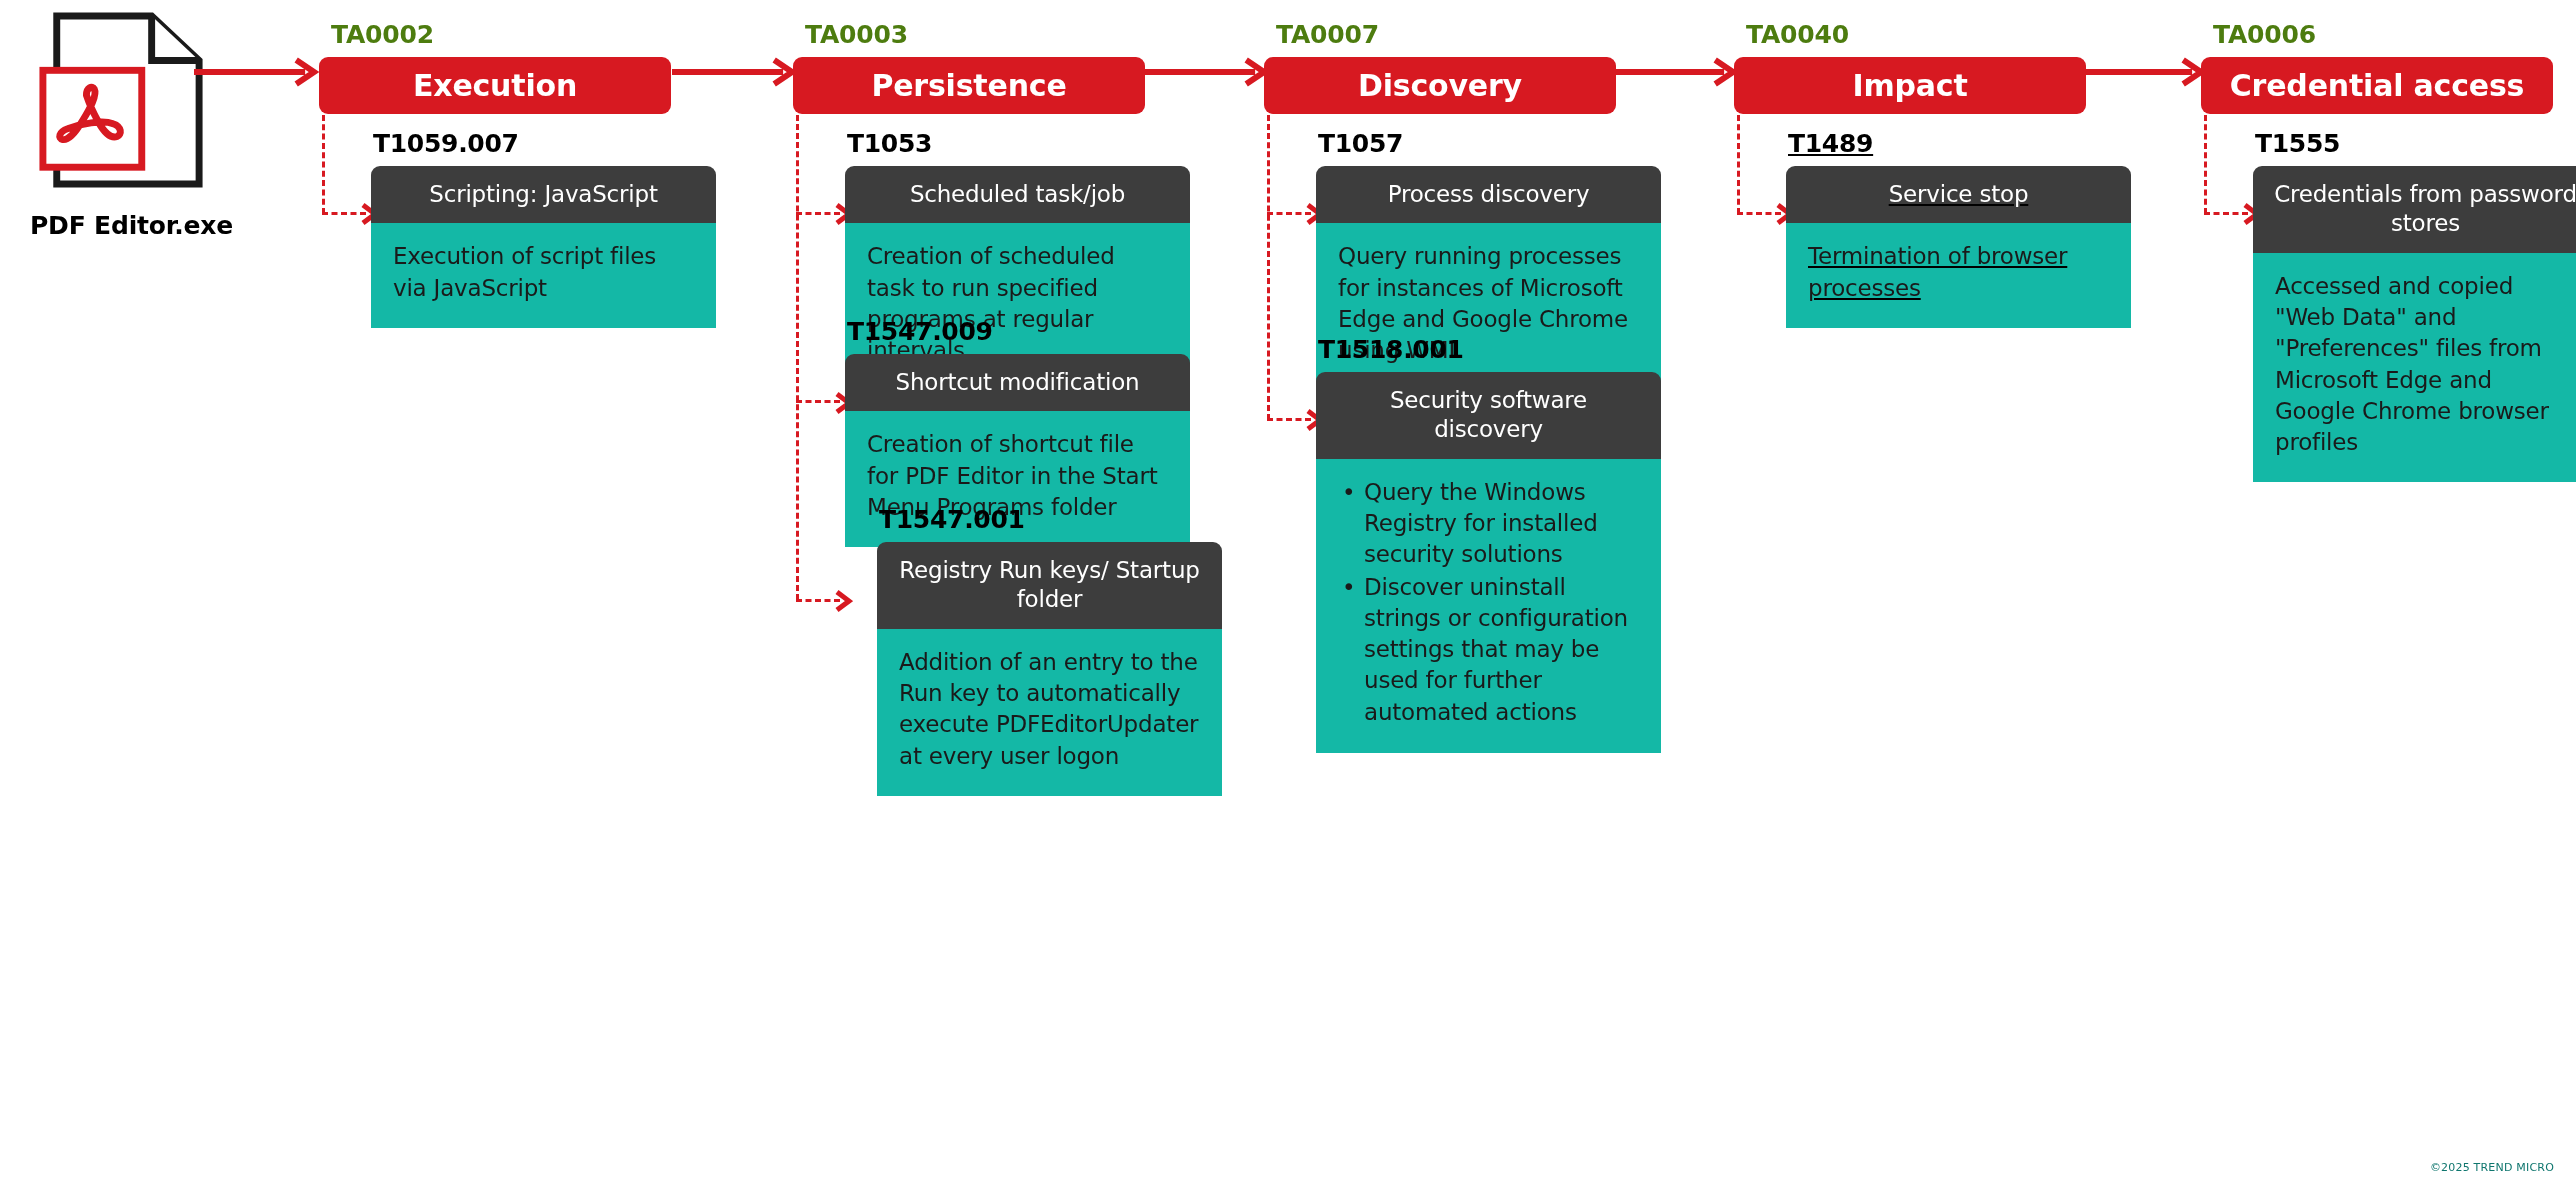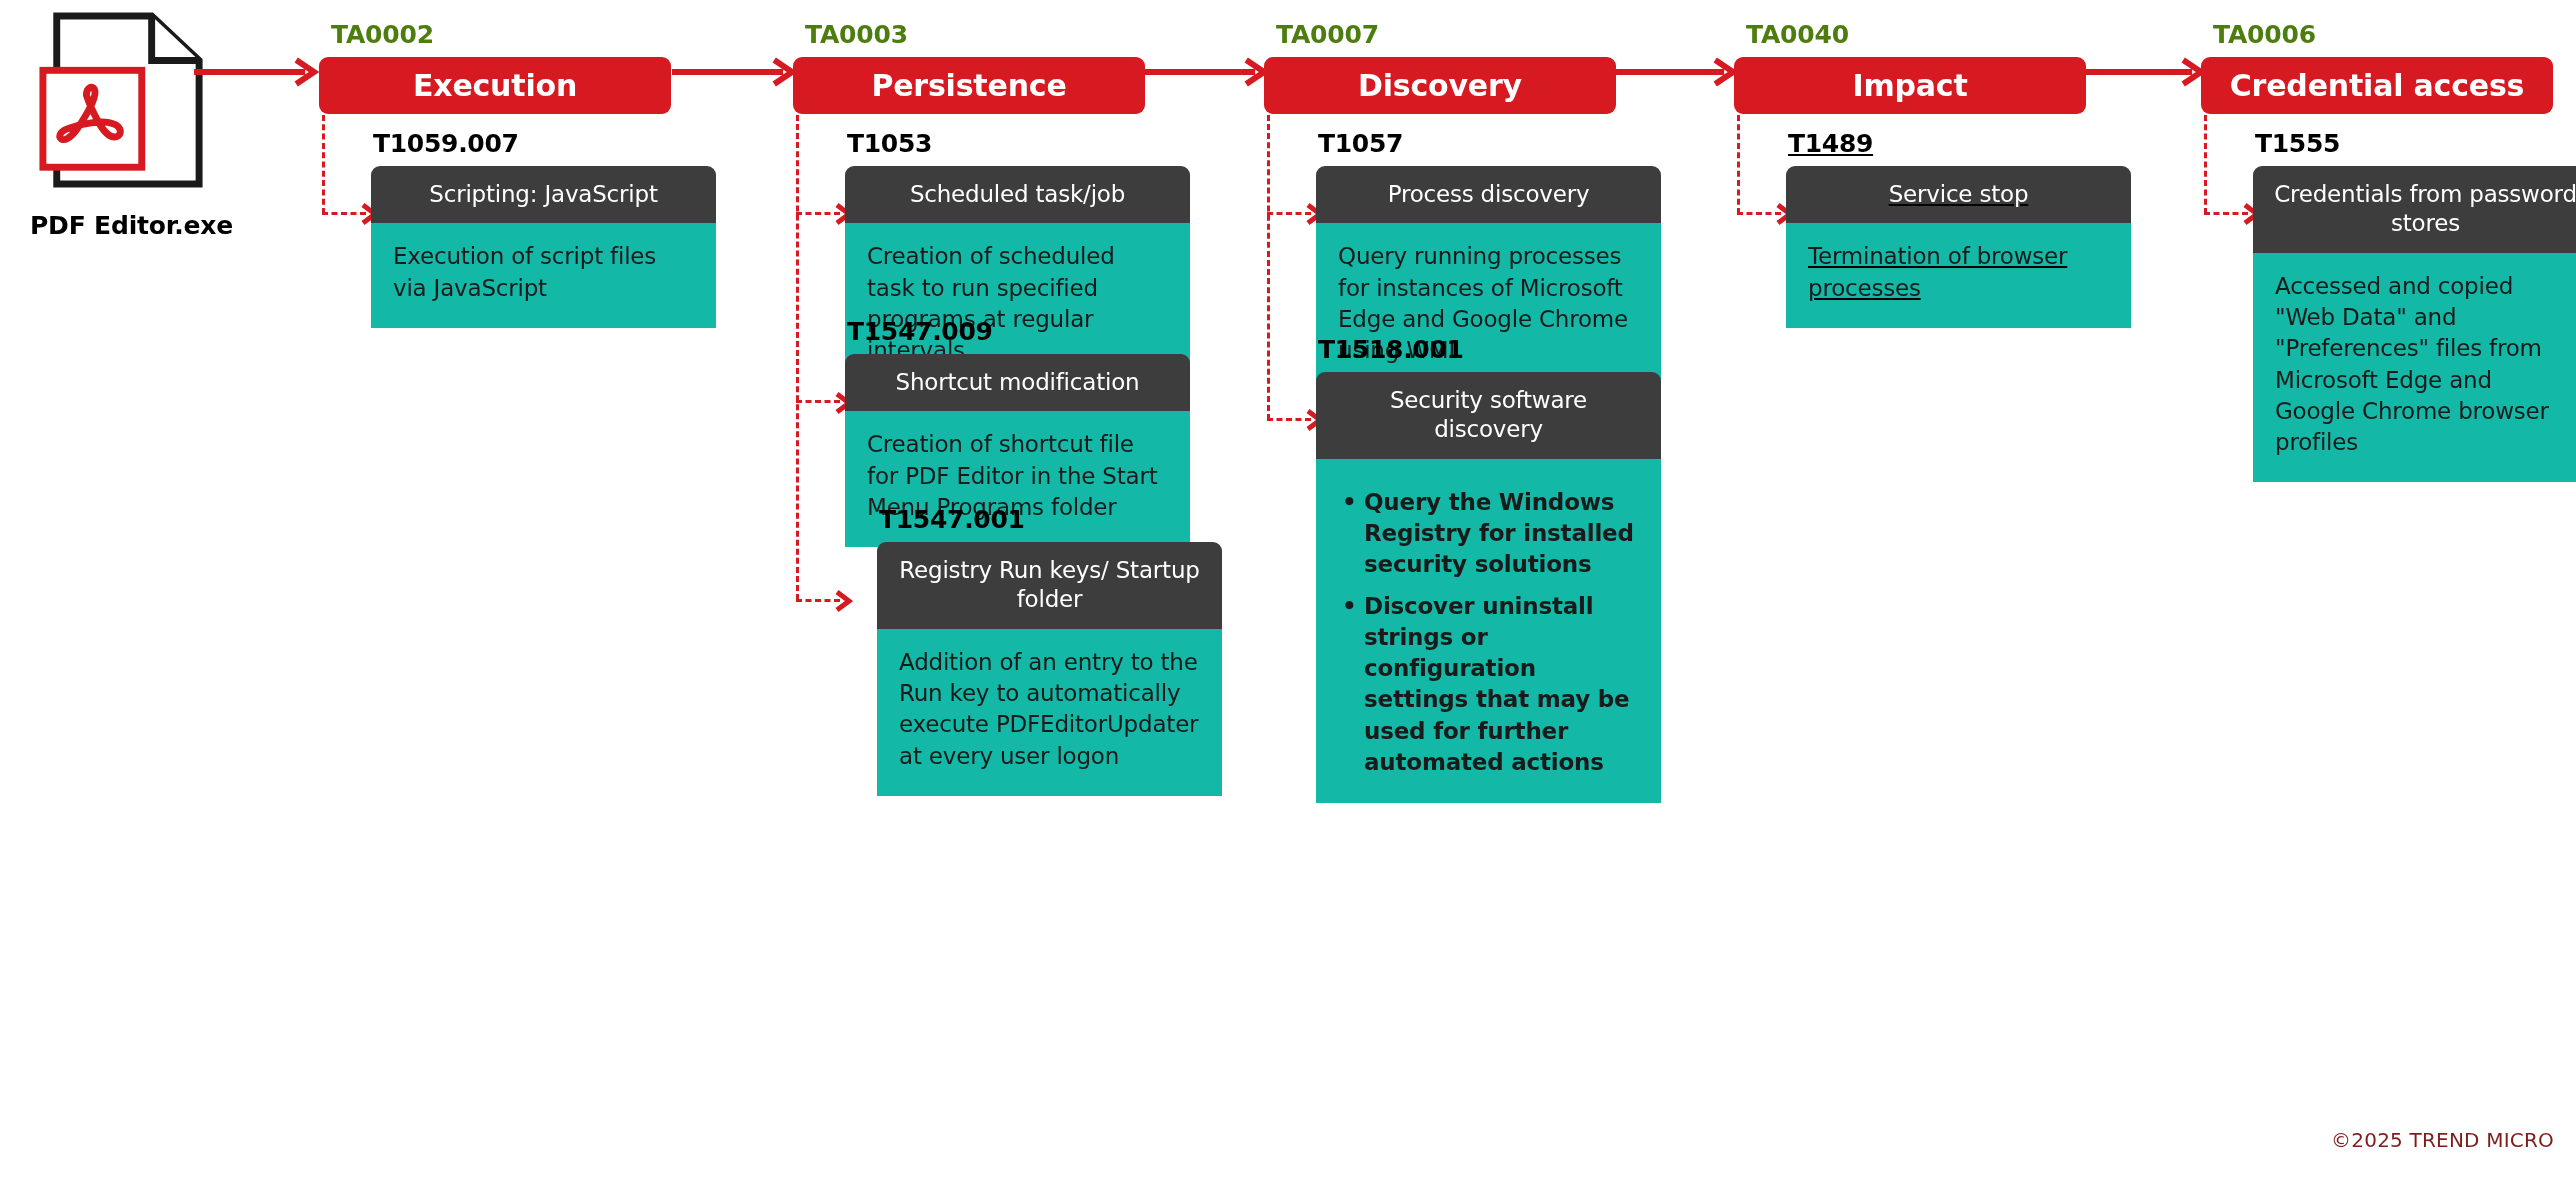--- a/index.html
+++ b/index.html
@@ -84,31 +84,31 @@
   .tech-body{
     background:#14b8a6;
     color:#1a1a1a;
     font-size:23px;
     line-height:1.36;
     padding:18px 22px 24px 22px;
     box-sizing:border-box;
     letter-spacing:-0.2px;
   }
   .tech-body ul{margin:0;padding:0 0 0 26px;list-style:none;}
-  .tech-body li{position:relative;margin:10px 0 1px 0;font-weight:bold;}
+  .tech-body li{position:relative;margin:0 0 1px 0;}
   .tech-body li:before{
     content:"\2022";
     position:absolute;left:-22px;top:0;
     color:#1a1a1a;font-size:23px;
   }
 
   
   .footer{
-    position:absolute;right:22px;bottom:28px;
-    font-size:20px;color:#7f1d1d;letter-spacing:0.2px;
+    position:absolute;right:22px;bottom:6px;
+    font-size:11px;color:#0f766e;letter-spacing:0.2px;
     font-weight:400;
   }
 </style>
 </head>
 <body>
 
 <div class="canvas">
 
   <div class="source">
     <div class="pdf-icon">

